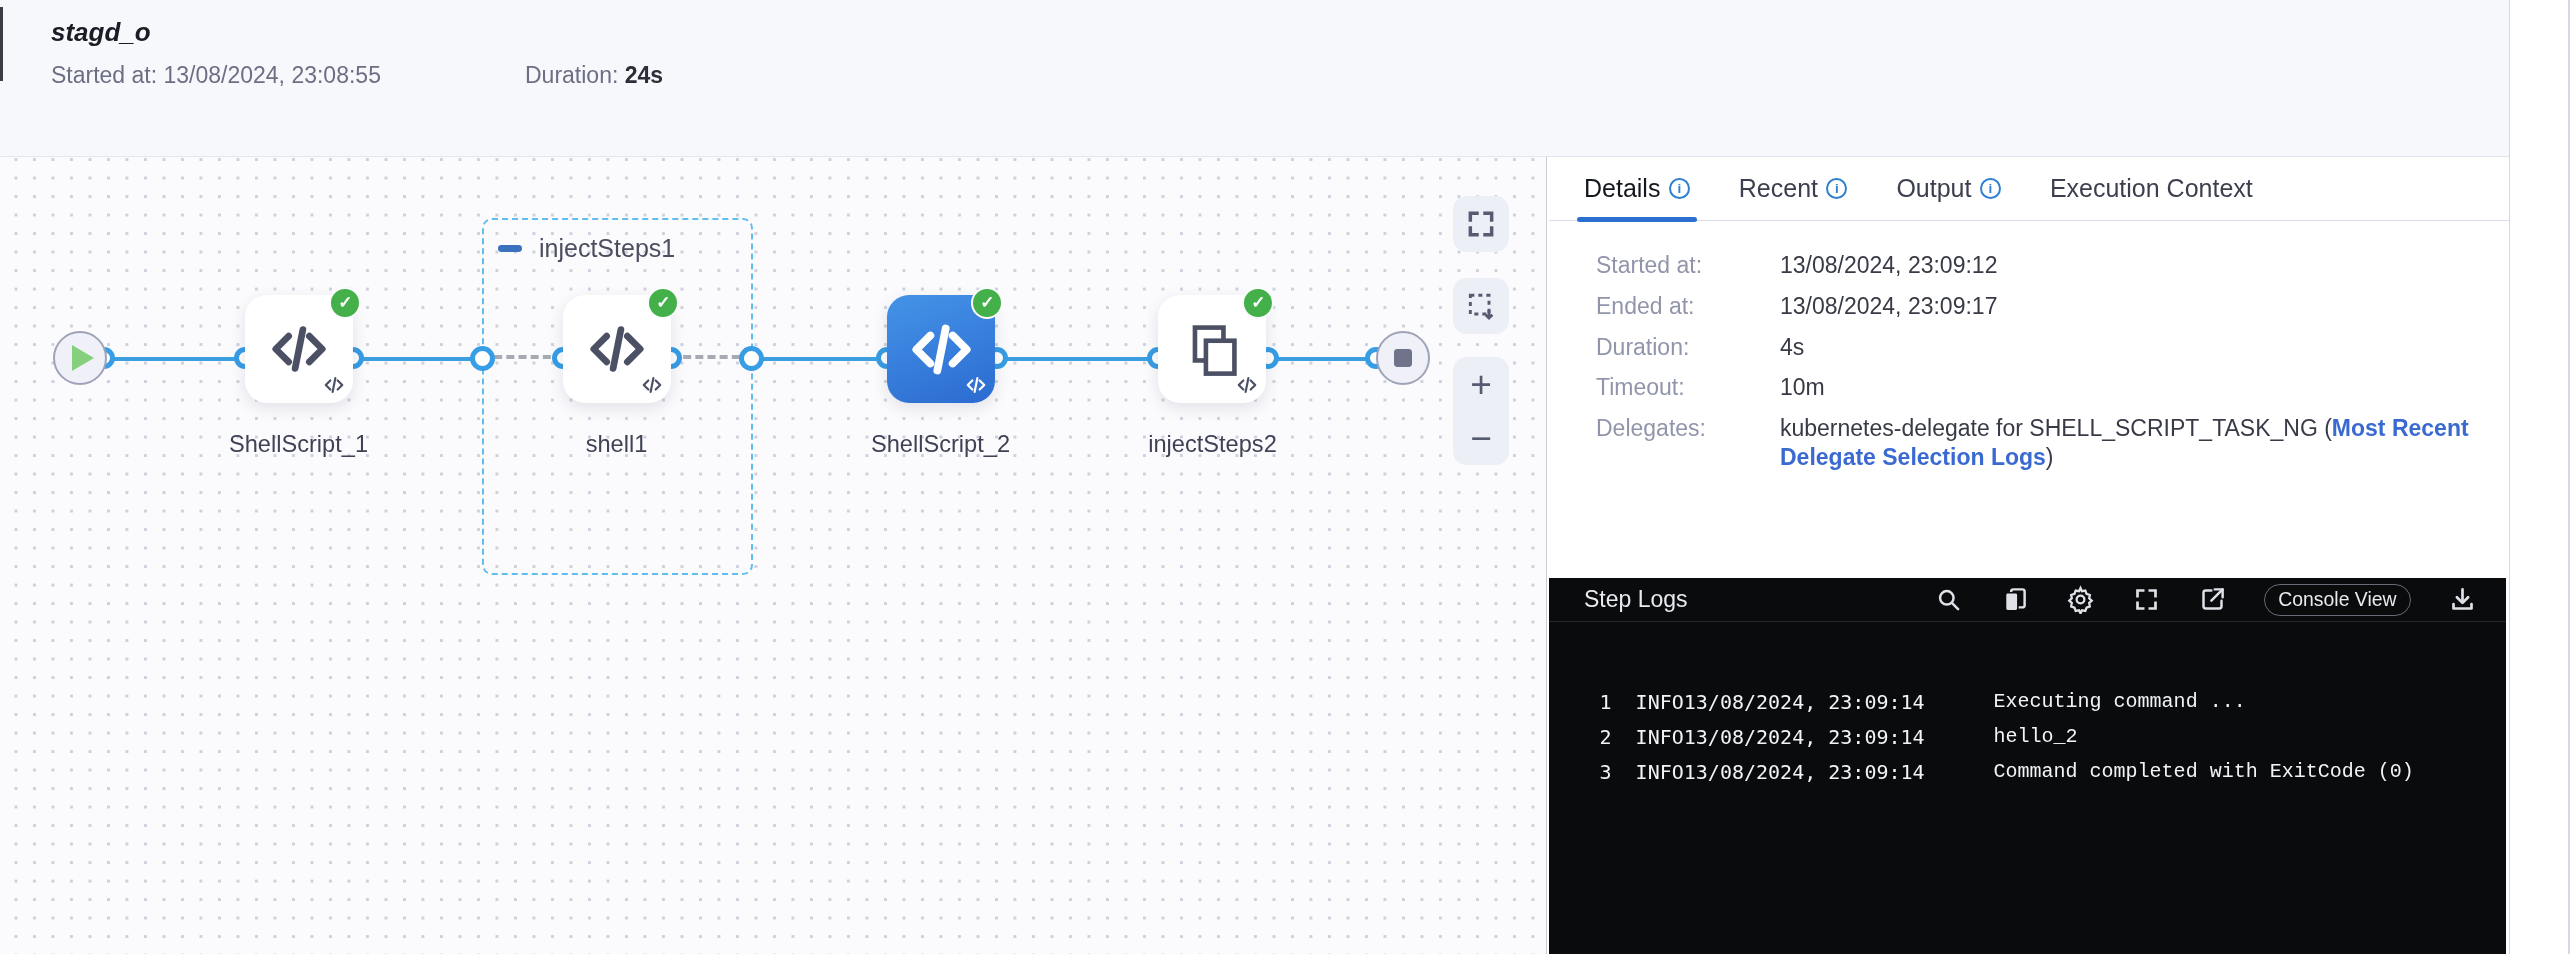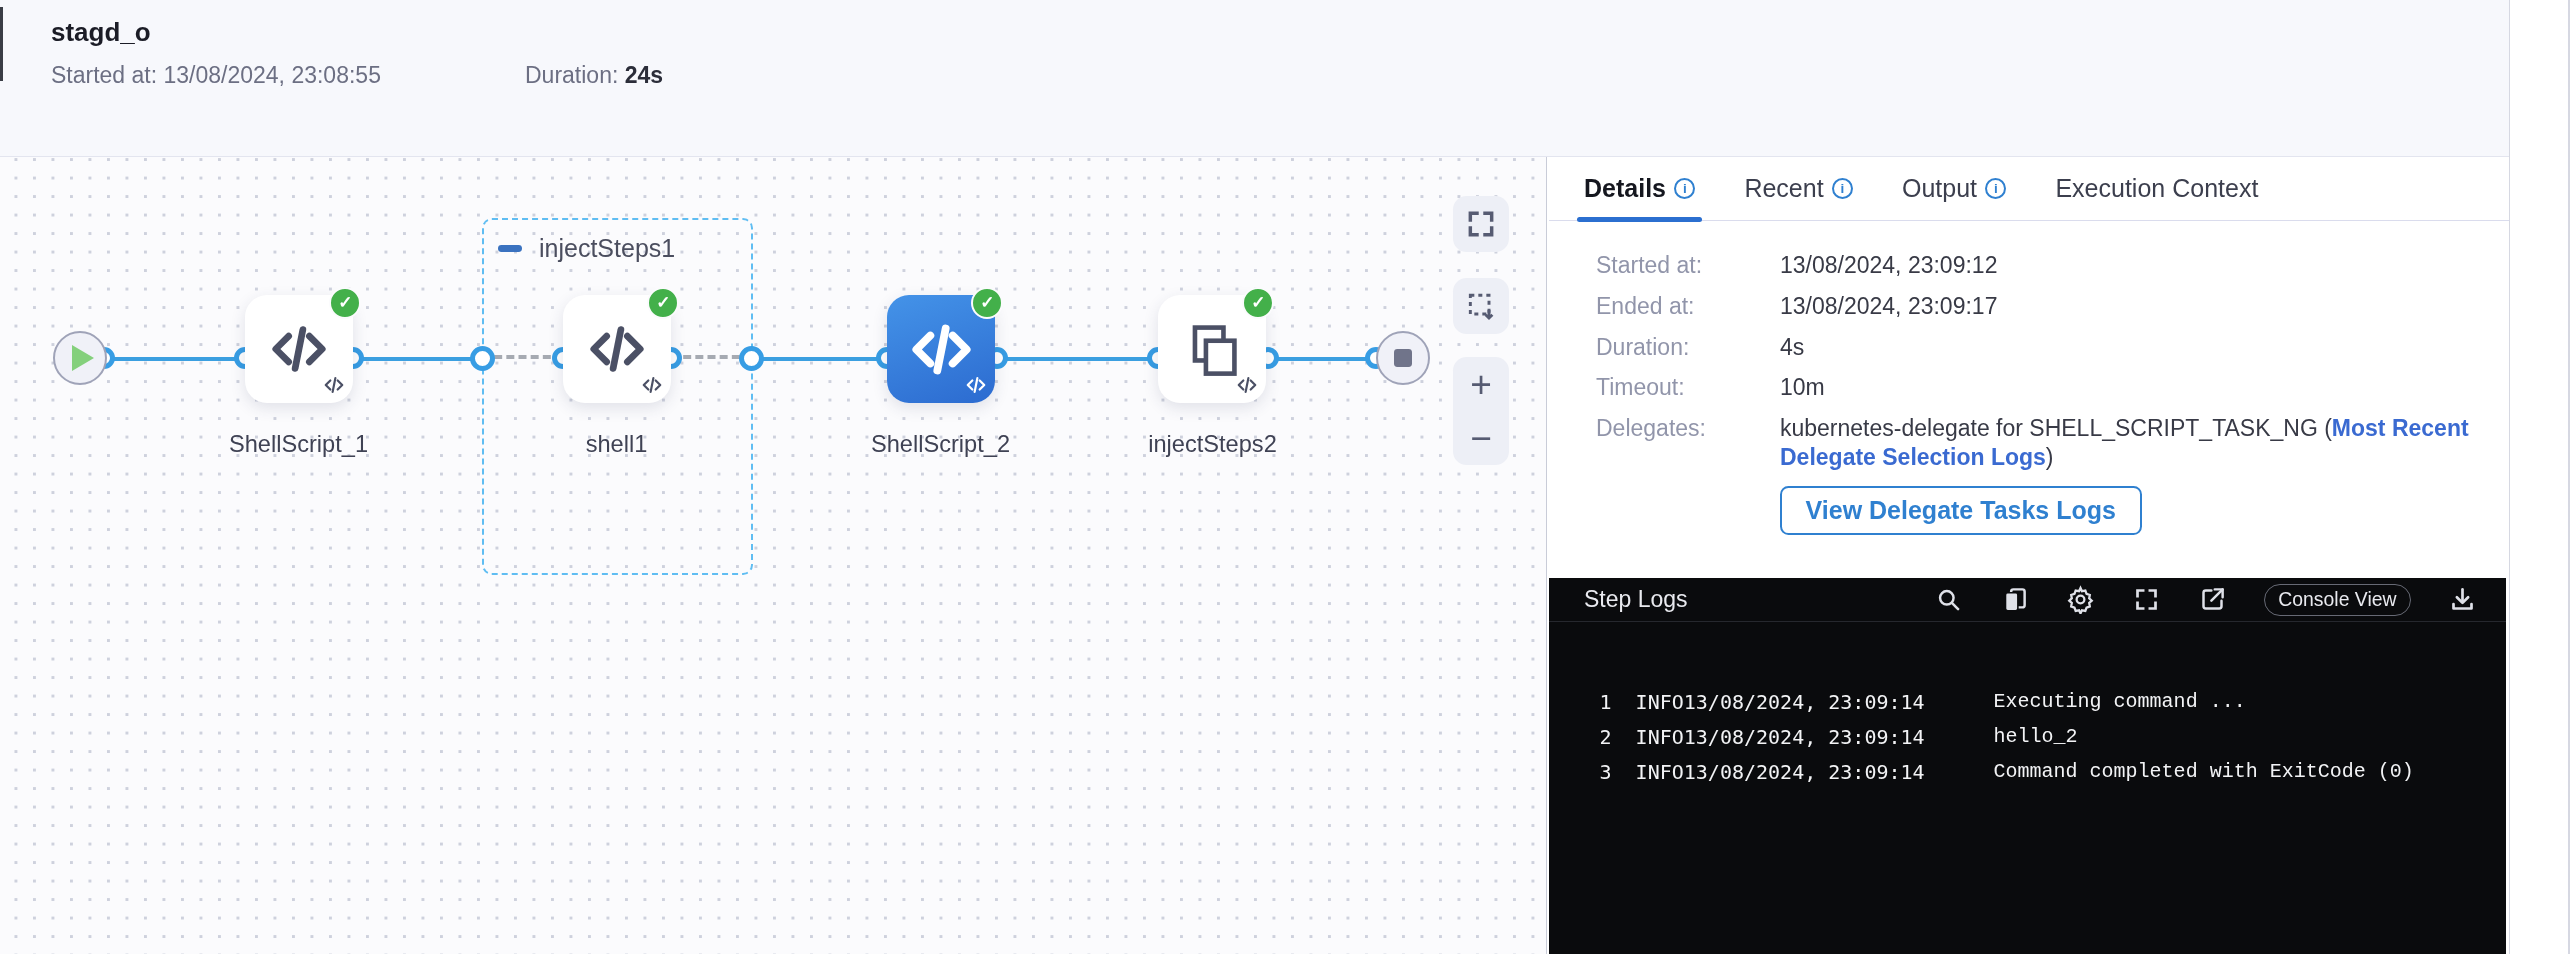--- a/index.html
+++ b/index.html
@@ -2,21 +2,21 @@
 <html style="font-size:13.5px"><head>
 <meta charset="utf-8">
 <style>
   * { margin:0; padding:0; box-sizing:border-box; }
   html,body { width:2576px; height:955px; background:#ffffff; font-family:"Liberation Sans",sans-serif; }
   .app { position:relative; width:2576px; height:955px; overflow:hidden; background:#fff; }
 
   
   .top-header { position:absolute; left:0; top:0; width:2509px; height:157px; background:#f7f8fc; border-bottom:1.7px solid #e3e5ef; }
   .edge-notch { position:absolute; left:0; top:6.7px; width:3.4px; height:74px; background:#3a3d45; }
-  .stage-title { position:absolute; left:51px; top:17px; font-size:26px; font-weight:700; color:#1b1c26; }
+  .stage-title { position:absolute; left:51px; top:17px; font-size:26px; font-weight:700; color:#1b1c26;font-style:italic; }
   .meta-started { position:absolute; left:51px; top:62px; font-size:23px; color:#6c6f83; }
   .meta-duration { position:absolute; left:525px; top:62px; font-size:23px; color:#6c6f83; }
   .meta-duration b { color:#2b2d39; font-weight:700; }
 
   
   .canvas { position:absolute; left:0; top:157px; width:1547px; height:798px; background:#fbfbfd;
             background-image:radial-gradient(circle,#ced1dd 1.8px,transparent 1.8px); background-size:18.5px 18.5px; background-position:6.7px 11.8px;
             border-right:1.7px solid #c9ccd8; }
   .edge-line { position:absolute; top:200px; height:4.2px; background:#3b9fe0; border-radius:2.5px; }
   .edge-dashed { position:absolute; top:198px; height:0; border-top:4.2px dashed #a6aab2; }
@@ -37,21 +37,21 @@
 
   
   .ctrl-btn { position:absolute; left:1453px; width:56px; height:56px; background:#edeff6; border-radius:13.5px; display:flex; align-items:center; justify-content:center; color:#565b72; }
   .zoom-box { position:absolute; left:1453px; top:200px; width:56px; height:108px; background:#edeff6; border-radius:13.5px; display:flex; flex-direction:column; align-items:center; justify-content:space-around; }
   .zoom-glyph { font-size:37px; font-weight:400; color:#565b72; line-height:1; cursor:pointer; }
 
   
   .details-panel { position:absolute; left:1549px; top:157px; width:960px; height:798px; background:#fff; }
   .tabs { position:relative; display:flex; align-items:center; gap:49px; height:64px; padding-left:35px; border-bottom:1.7px solid #dadced; }
   .tab { position:relative; display:flex; align-items:center; gap:8.4px; height:64px; font-size:25px; color:#3c3f4e; cursor:pointer; }
-  .tab.active { font-weight:700; color:#15171f; }
+  .tab.active { font-weight:400; color:#15171f; }
   .tab.active::after { content:""; position:absolute; left:-6.7px; right:-6.7px; bottom:-1.7px; height:5px; background:#2b6fd0; border-radius:3.4px; }
   .info-icon { display:inline-flex; align-items:center; justify-content:center; width:21px; height:21px; border:2.1px solid #2f80d0; border-radius:50%; color:#2f80d0; font-size:13.5px; font-weight:700; font-style:normal; }
   .info-icon::after { content:"i"; }
 
   .details-body { position:absolute; left:47px; top:94px; right:30px; }
   .kv-row { display:grid; grid-template-columns:184px 1fr; margin-bottom:11.8px; font-size:23px; line-height:29px; }
   .kv-label { color:#9195aa; }
   .kv-value { color:#383a46; font-weight:400; }
   .dlg-link { color:#3a6ad1; font-weight:700; text-decoration:none; cursor:pointer; }
   .delegate-btn { display:inline-block; margin-top:13.5px; height:49px; line-height:44px; padding:0 23.6px; border:2.5px solid #2f80d0; border-radius:8.4px; background:#fff; color:#2f80d0; font-size:25px; font-weight:600; cursor:pointer; font-family:"Liberation Sans",sans-serif; }
@@ -239,21 +239,20 @@
       </div>
       <div class="kv-row">
         <div class="kv-label">Timeout:</div>
         <div class="kv-value">10m</div>
       </div>
       <div class="kv-row">
         <div class="kv-label">Delegates:</div>
         <div>
           <div><span class="kv-value">kubernetes-delegate for SHELL_SCRIPT_TASK_NG (</span><a class="dlg-link">Most Recent</a></div>
           <div><a class="dlg-link">Delegate Selection Logs</a><span class="kv-value">)</span></div>
-          <button class="delegate-btn">View Delegate Tasks Logs</button>
         </div>
       </div>
     </div>
 
     <div class="log-panel">
       <div class="log-header">
         <div class="log-title">Step Logs</div>
         <div class="log-icons">
           <div class="log-icon">
             <svg width="27" height="27" viewBox="0 0 24 24" fill="none" stroke="#dfe1e8" stroke-width="2.2" stroke-linecap="round">

